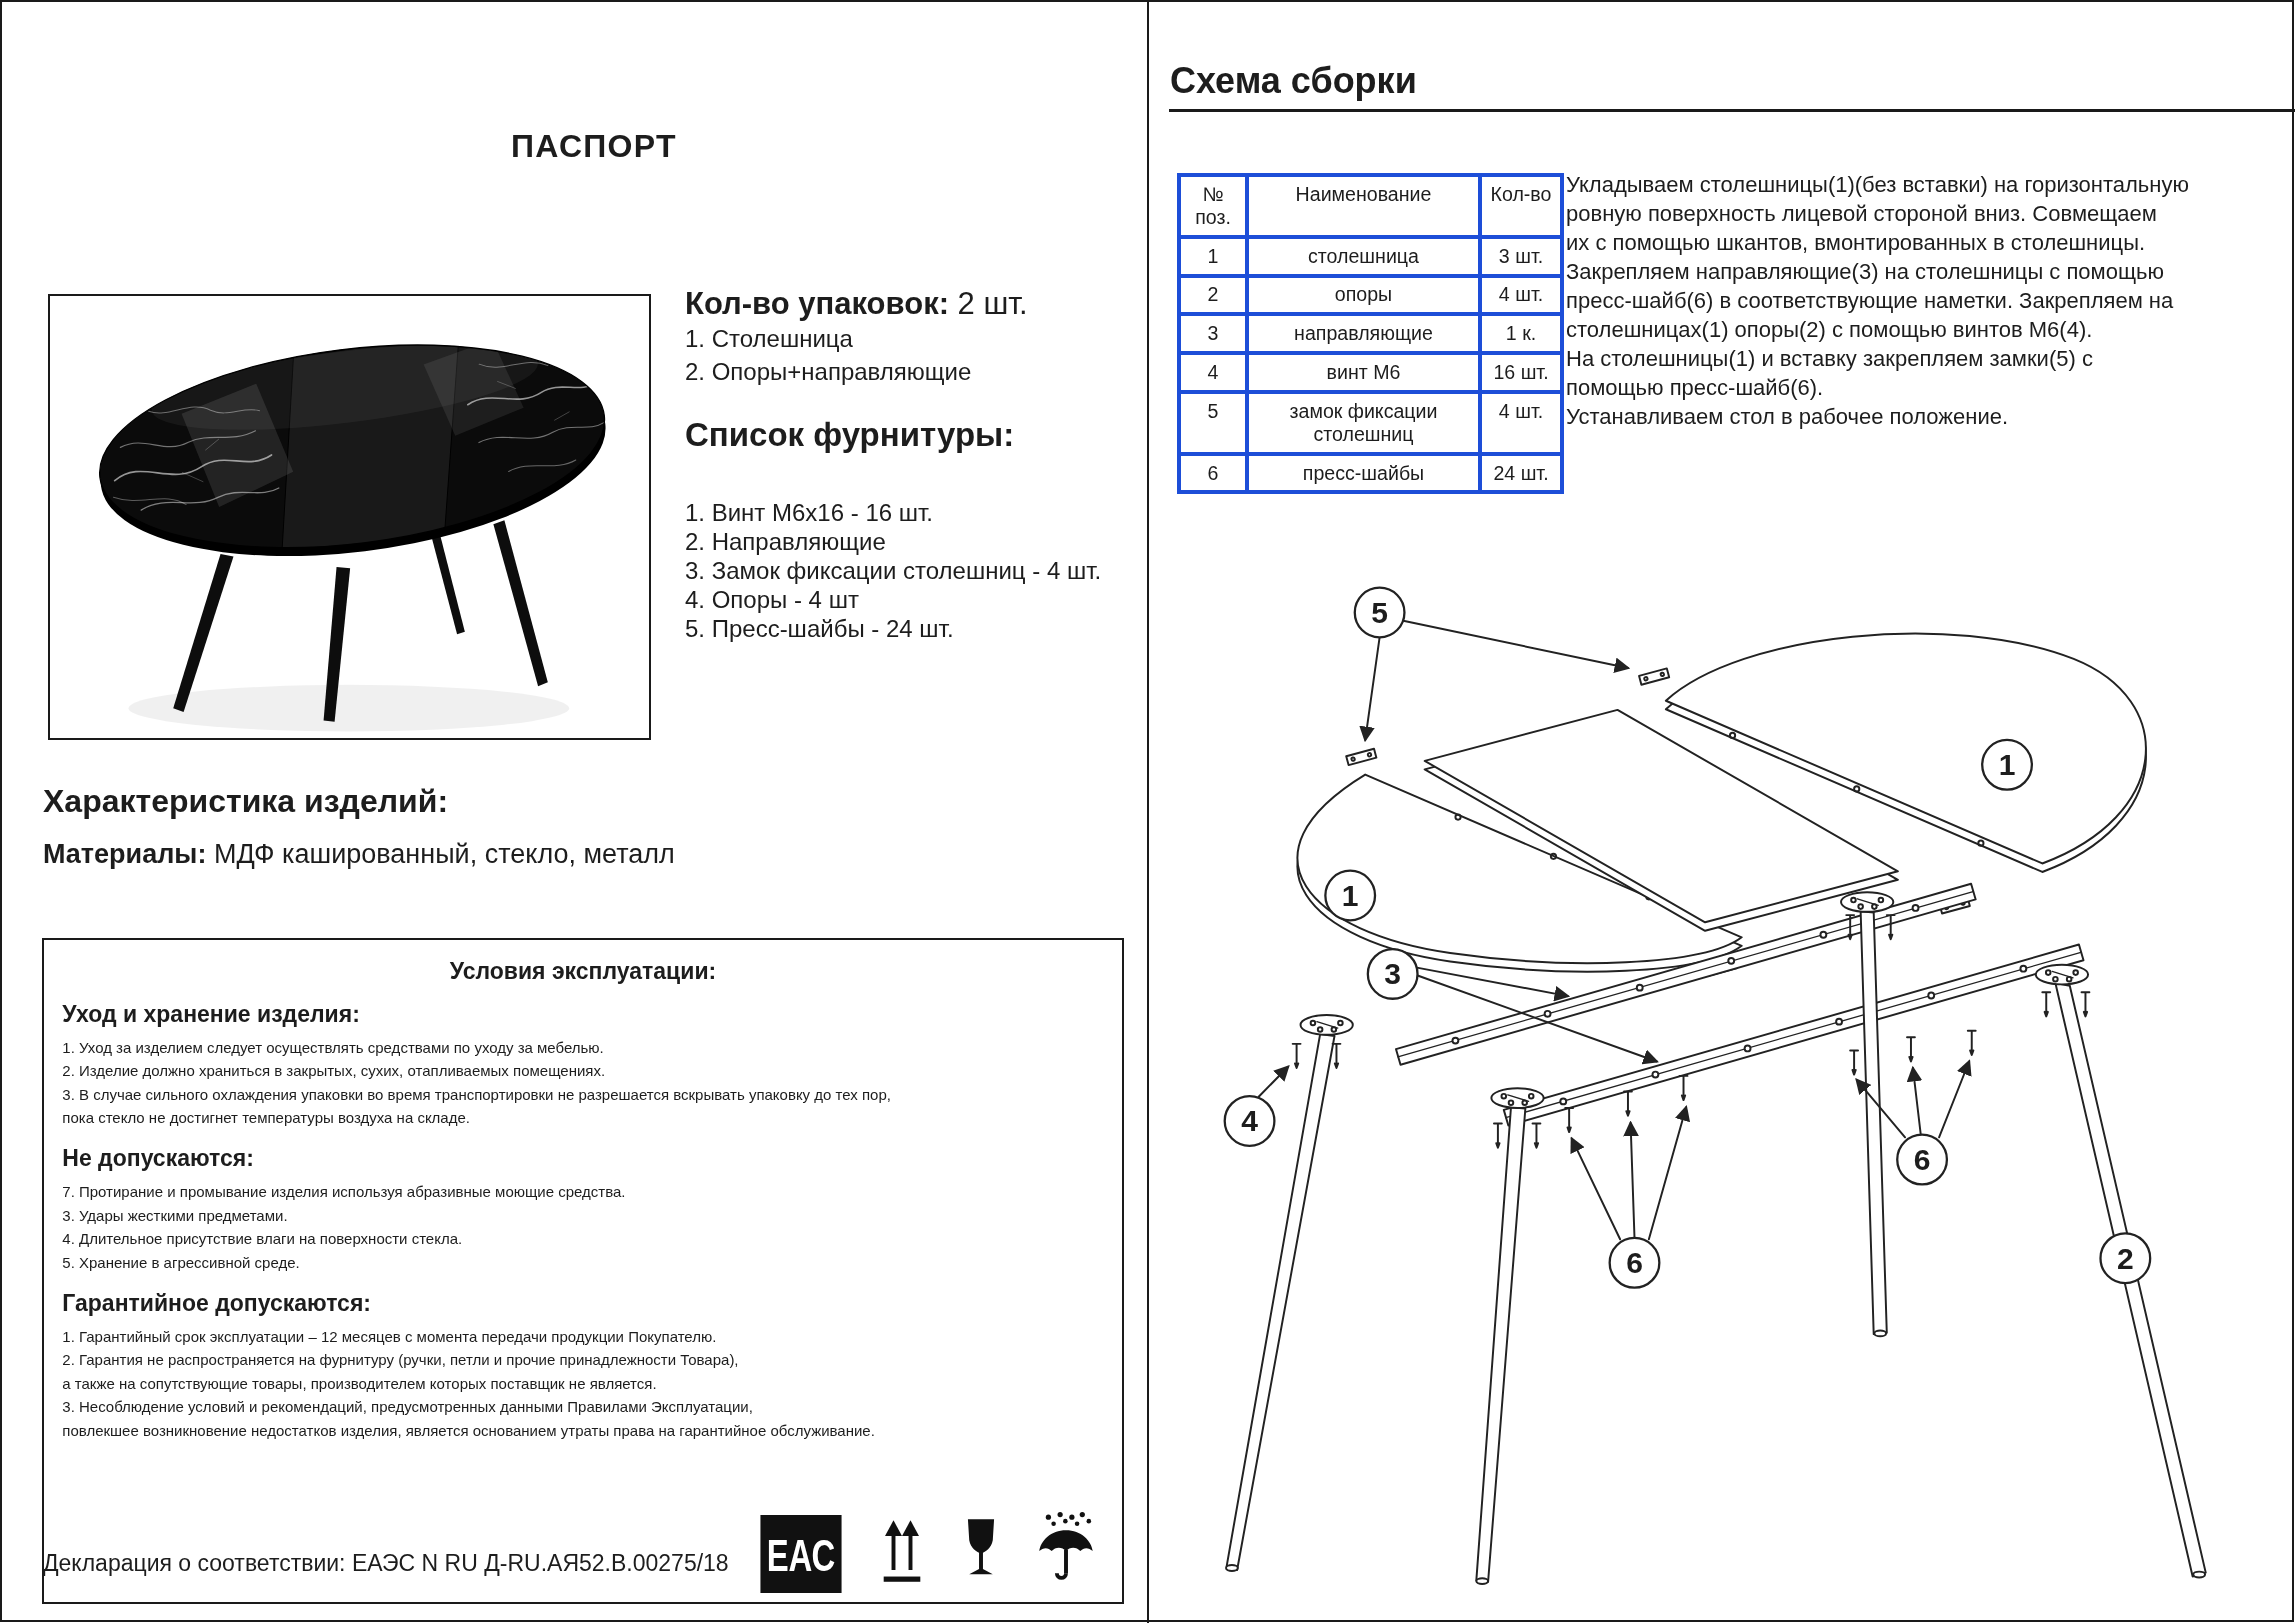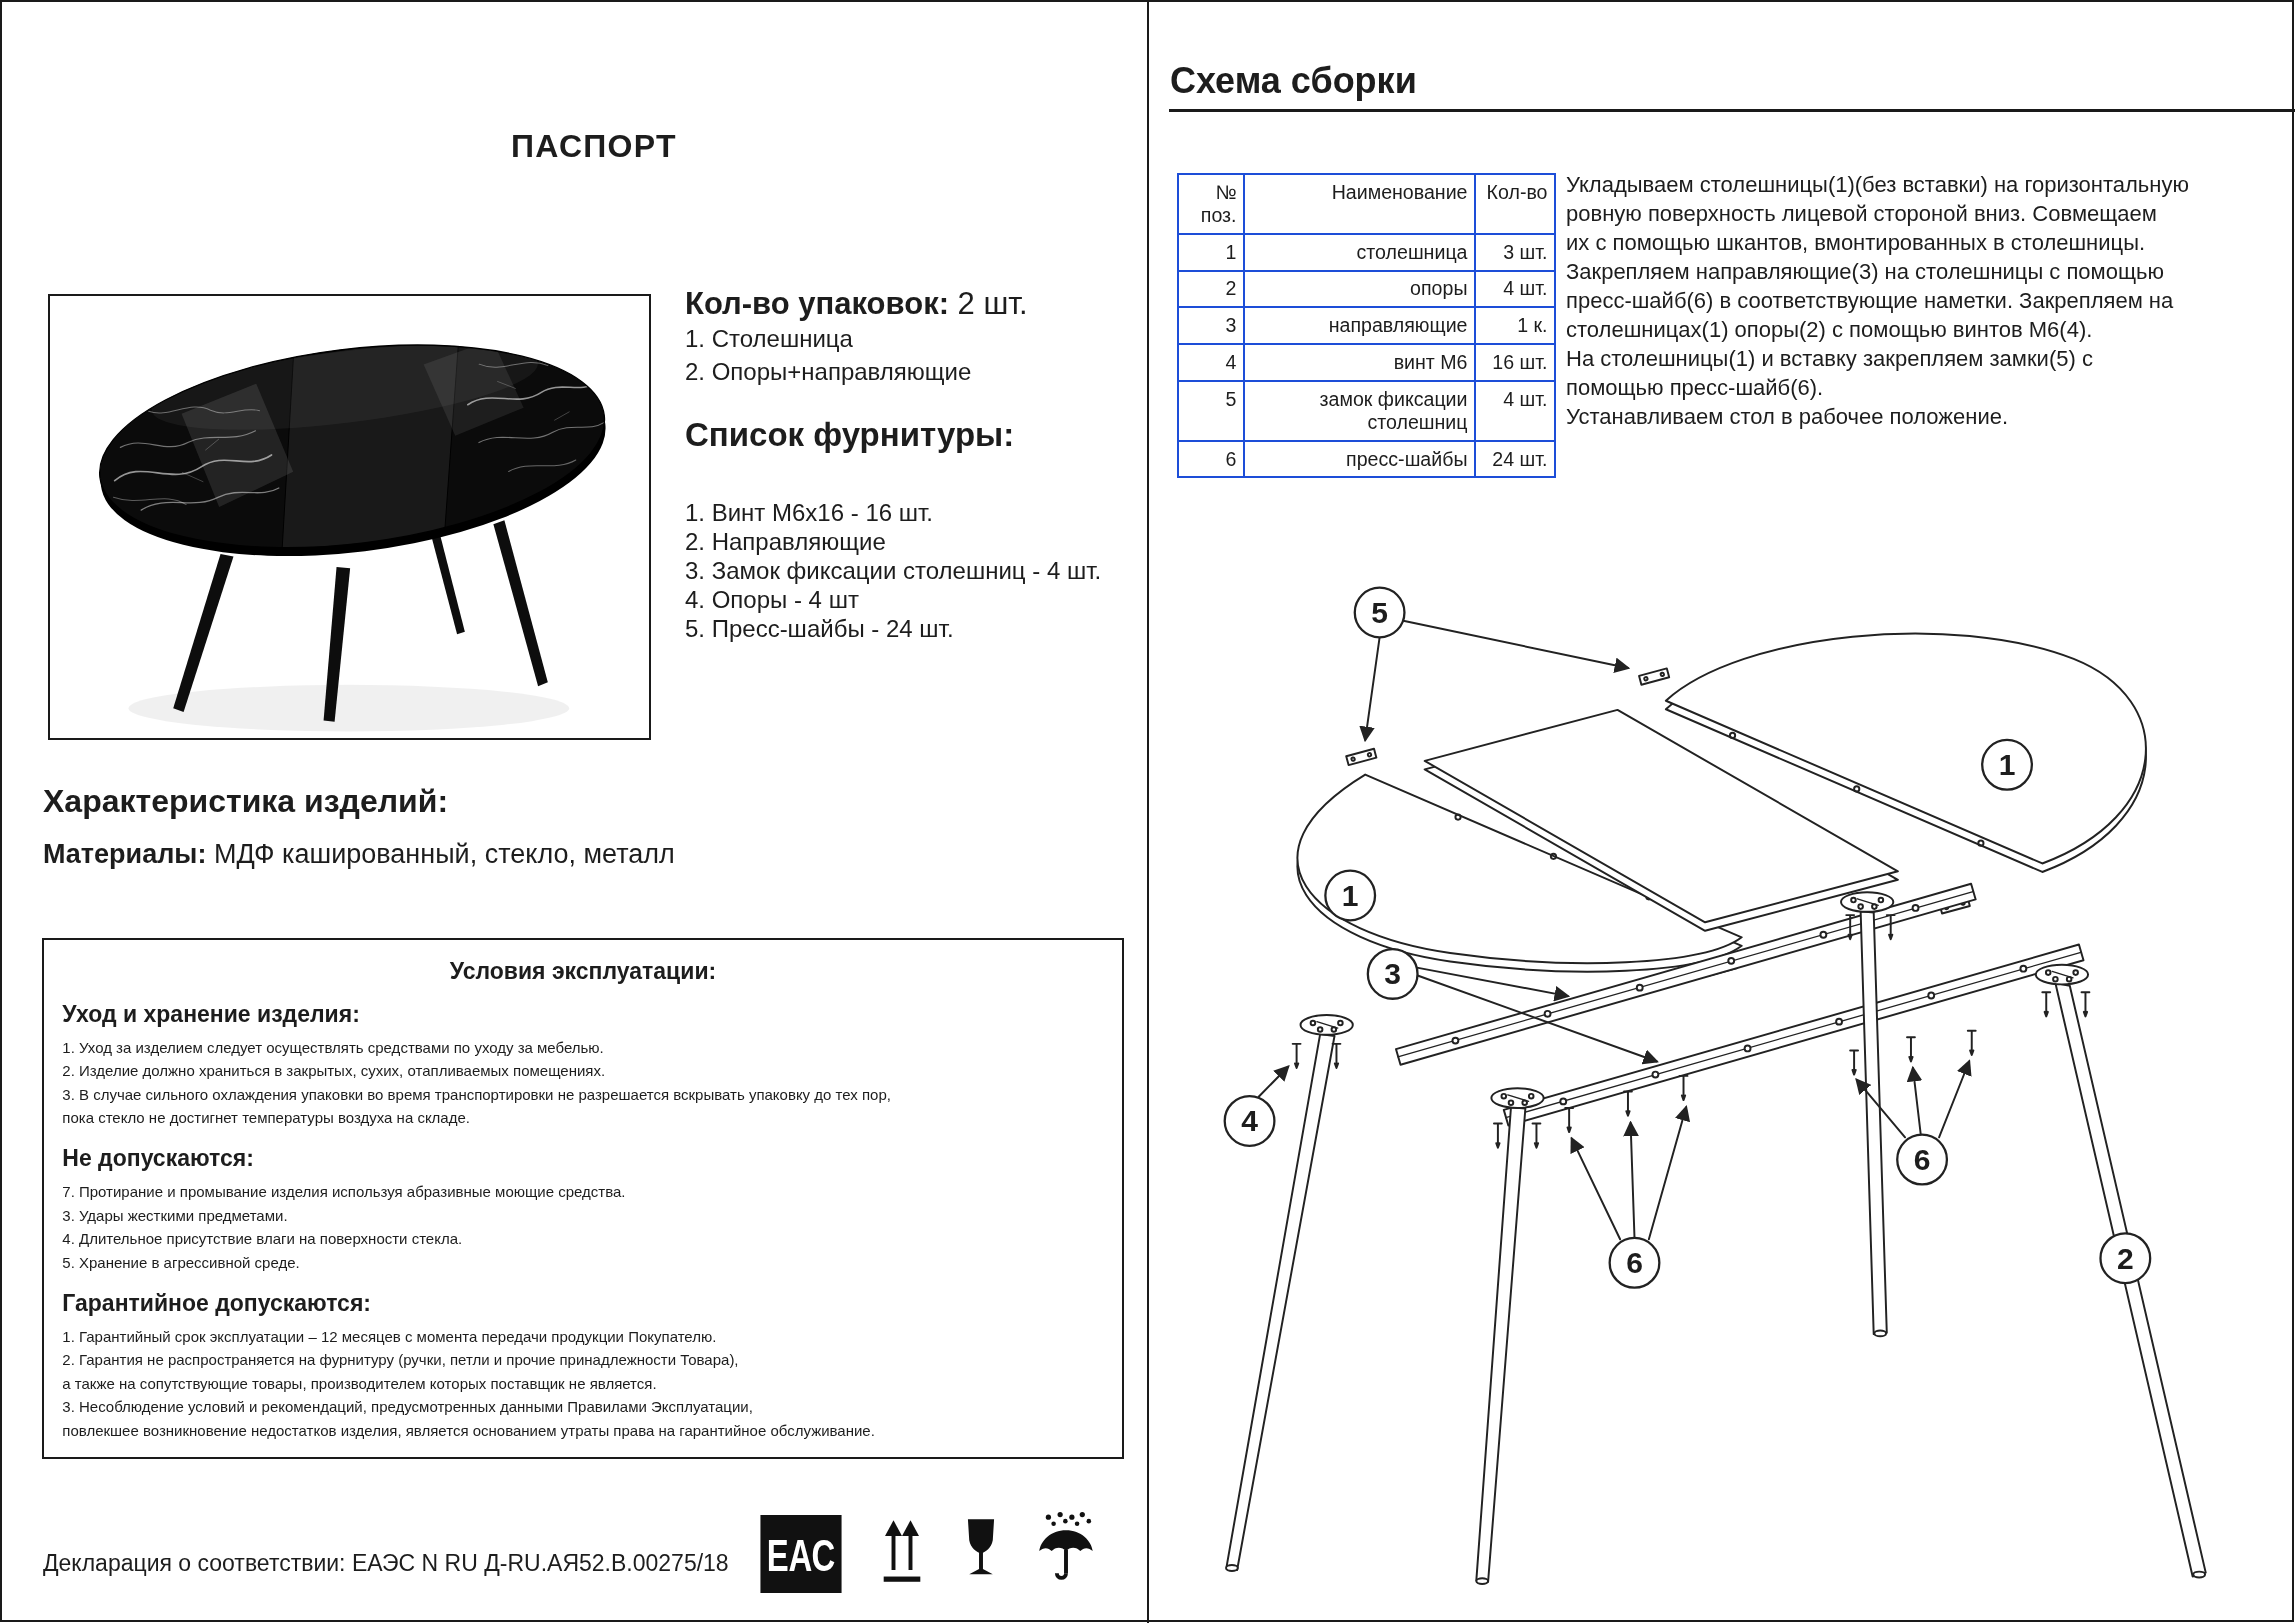--- a/index.html
+++ b/index.html
@@ -17,35 +17,35 @@
   .pack-items div{font-size:24px;line-height:33px;}
   .pack-items{left:685px;top:322px;}
   .hw-title{left:685px;top:416px;font-size:33px;font-weight:bold;}
   .hw-items{left:685px;top:458px;margin-top:40px;}
   .hw-items div{font-size:24px;line-height:29px;}
 
   .char-title{left:43px;top:783px;font-size:32px;font-weight:bold;}
   .materials{left:43px;top:839px;font-size:27px;}
   .materials b{font-weight:bold;}
 
-  .cond-box{left:42px;top:938px;width:1082px;height:521px;border:2px solid #1a1a1a;
+  .cond-box{left:42px;top:938px;width:1082px;height:666px;border:2px solid #1a1a1a;
             box-sizing:border-box;padding:14.4px 18.3px;}
   .cond-title{text-align:center;font-size:23px;font-weight:bold;margin-top:3.9px;}
   .sec-title{font-size:23px;font-weight:bold;margin-top:15.7px;margin-bottom:7.8px;}
   .sec-lines div{font-size:15px;line-height:23.5px;}
 
   .declaration{left:43px;top:1550px;font-size:23px;}
   .icon{position:absolute;}
 
   .schema-title{left:1170px;top:60px;font-size:36px;font-weight:bold;}
   .schema-underline{left:1169px;top:109px;width:1127px;height:2.6px;background:#1a1a1a;}
 
   table.parts{border-collapse:collapse;font-size:19.6px;}
-  table.parts th, table.parts td{border:2px solid #1d4ed8;font-weight:normal;
-       text-align:right;vertical-align:top;padding:5.9px 6.5px;margin-top:8px;}
+  table.parts th, table.parts td{border:4px solid #1d4ed8;font-weight:normal;
+       text-align:center;vertical-align:top;padding:5.9px 6.5px;margin-top:8px;}
   .col-num{width:51px;}
   .col-name{width:216px;}
   .col-qty{width:65px;}
   .parts-pos{left:1177px;top:173px;}
 
   .instructions{left:1566px;top:170px;width:729px;}
   .instructions div{font-size:22px;line-height:29px;}
 
   .diagram{left:1177px;top:549px;}
   svg text.callout-num{font-size:46px;font-weight:bold;fill:#1d1d1d;text-anchor:middle;}

